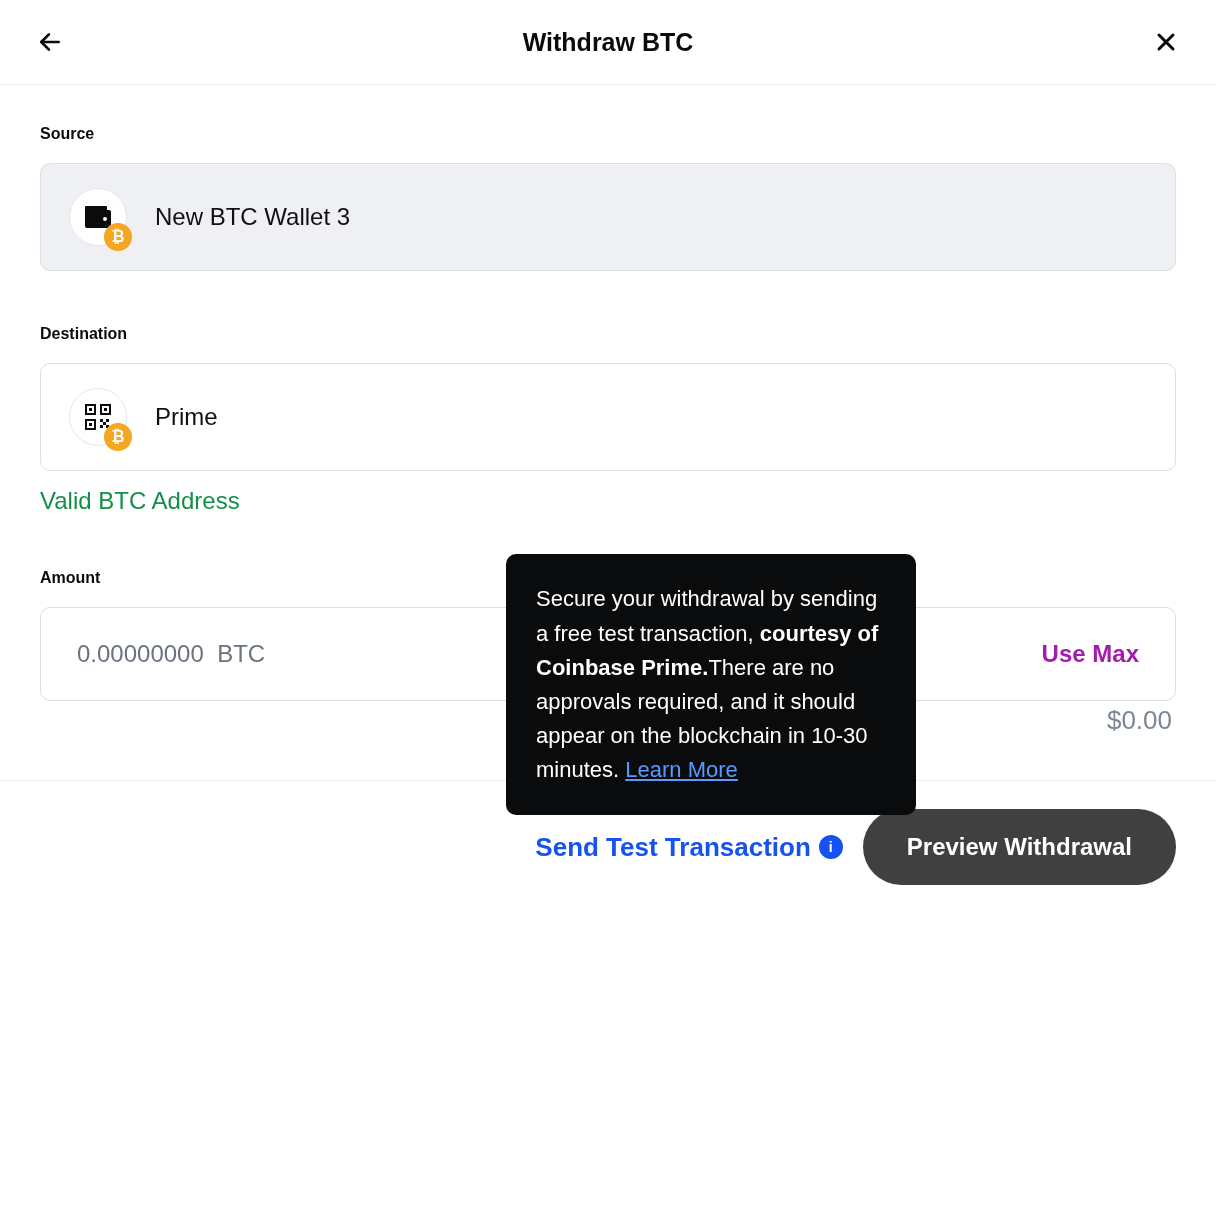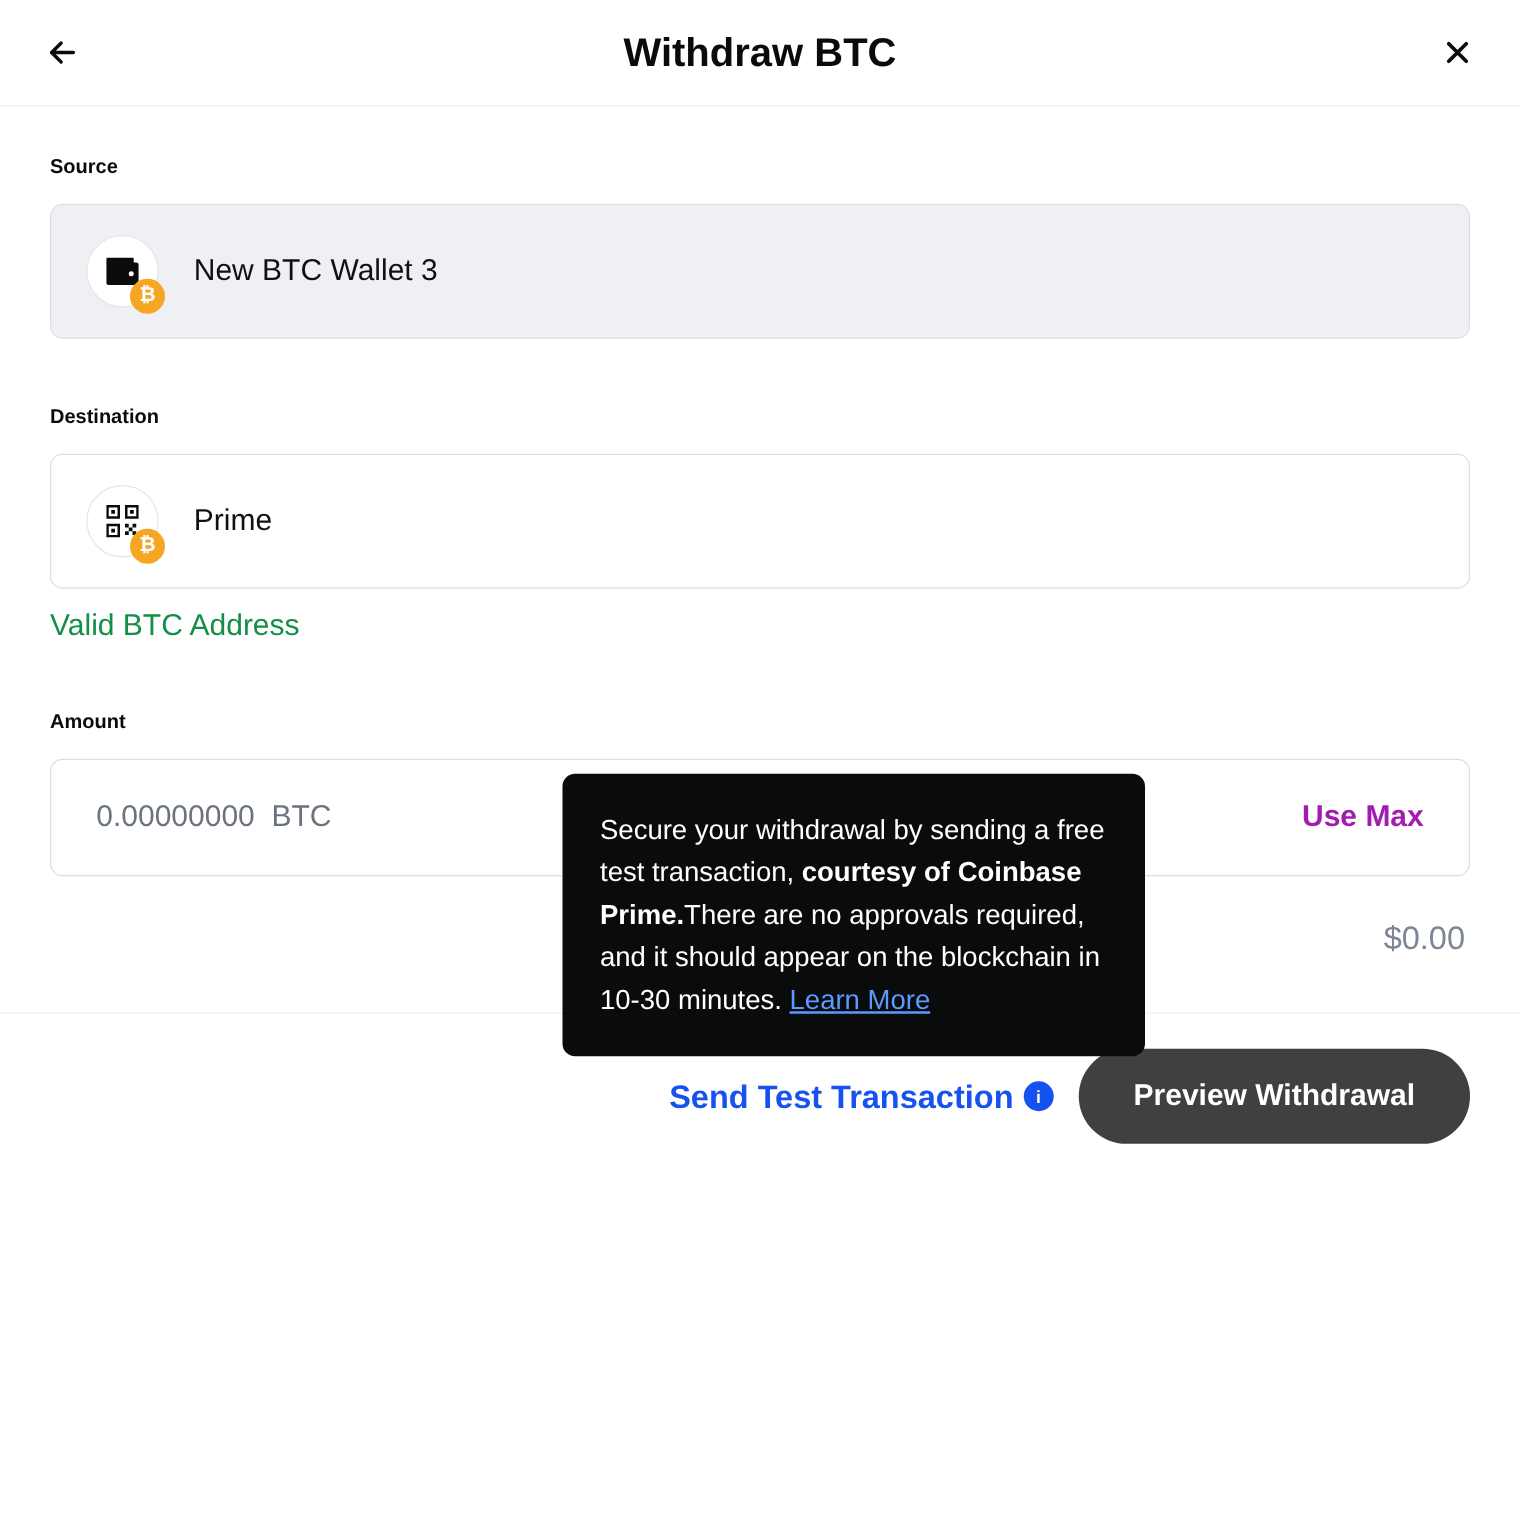--- a/index.html
+++ b/index.html
@@ -10,21 +10,21 @@
     width: 1216px;
   }
   .header {
     display: flex;
     align-items: center;
     justify-content: space-between;
     padding: 28px 36px 28px 36px;
     border-bottom: 1px solid #eceff1;
   }
   .header .title {
-    font-size: 32px;
+    font-size: 25px;
     font-weight: 600;
     position: absolute;
     left: 50%;
     transform: translateX(-50%);
   }
   .icon-btn {
     cursor: pointer;
     display: flex;
     align-items: center;
     justify-content: center;
@@ -111,21 +111,21 @@
   .use-max {
     color: #a21caf;
     font-size: 24px;
     font-weight: 600;
     cursor: pointer;
   }
   .amount-fiat {
     text-align: right;
     font-size: 26px;
     color: #7d8694;
-    margin-top: 34px;
+    margin-top: 4px;
     padding-right: 4px;
   }
   .footer {
     border-top: 1px solid #eceff1;
     margin-top: 44px;
     padding: 28px 40px 40px 40px;
     display: flex;
     justify-content: flex-end;
     align-items: center;
     gap: 20px;
@@ -161,21 +161,21 @@
     border-radius: 50px;
     border: none;
     cursor: pointer;
   }
   .tooltip {
     position: absolute;
     background: #0a0b0d;
     color: #fff;
     border-radius: 10px;
     padding: 28px 30px;
-    width: 466px;
+    width: 410px;
     font-size: 22px;
     line-height: 1.55;
     bottom: 110px;
     right: 300px;
   }
   .tooltip a {
     color: #5a9bff;
     text-decoration: underline;
   }
   .tooltip b { font-weight: 700; }

